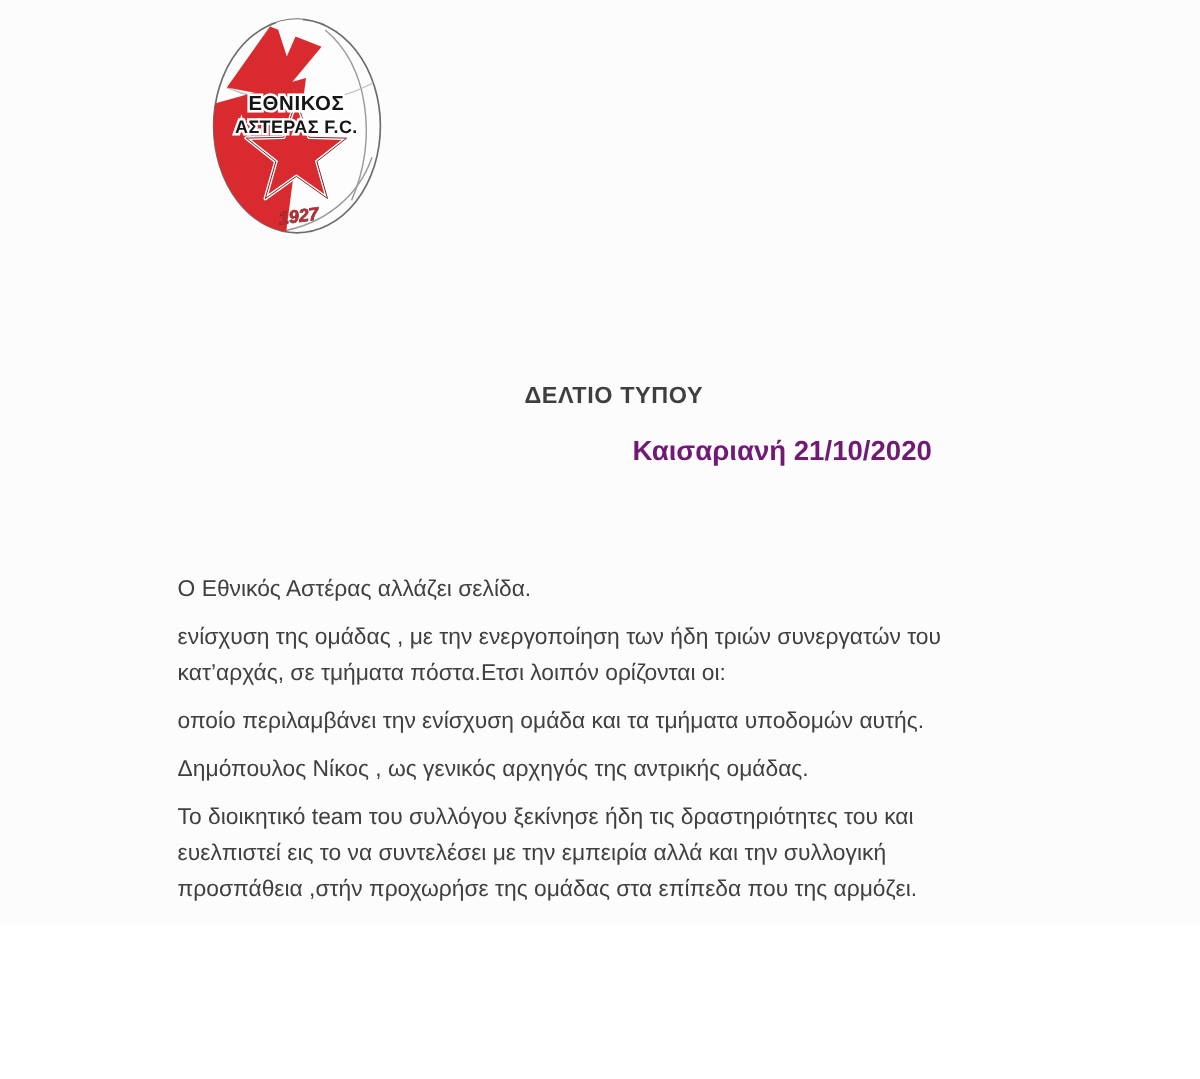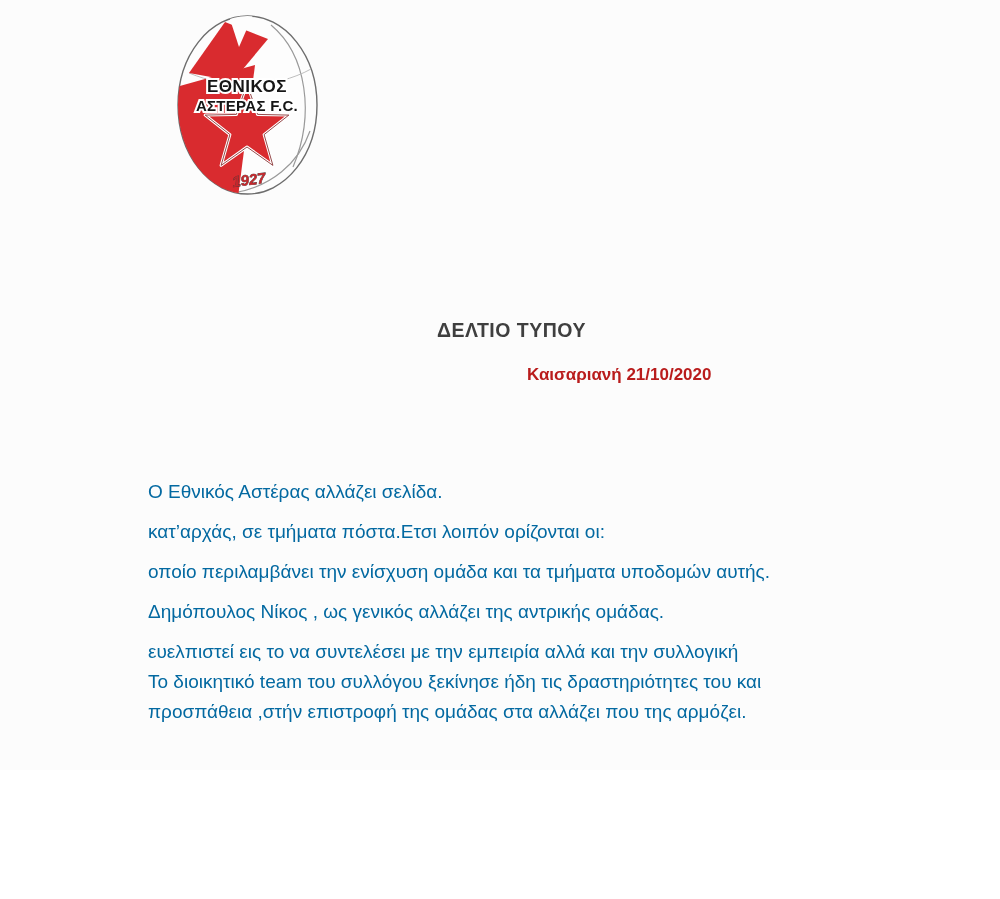--- a/index.html
+++ b/index.html
@@ -18,31 +18,31 @@
   }
   .doc-title {
     position:absolute; left:437px; top:281px;
     font-size:19.5px; line-height:30px;
     font-weight:600; color:#3f3f3f;
     letter-spacing:0.5px;
     margin-top:34px;
   }
   .dateline {
     position:absolute; left:527px; top:360px;
-    font-size:17px; line-height:30px;
-    font-weight:600; color:#b91c1c;
+    font-size:23px; line-height:30px;
+    font-weight:600; color:#701a75;
   }
   .body-text {
     position:absolute; left:148px; top:477px;
     width:800px;
   }
   .para { margin:0 0 10px 0; }
   .line {
     font-size:19px; line-height:30px;
-    color:#0369a1;
+    color:#404040;
     white-space:nowrap;
   }
   .badge-name  { font-weight:bold; font-size:17px; letter-spacing:0.5px; fill:#161616; }
   .badge-name2 { font-weight:bold; font-size:15px; letter-spacing:0.3px; fill:#161616; }
   .badge-year  { font-weight:bold; font-style:italic; font-size:15px; fill:#c4272c; }
 </style>
 </head>
 <body>
 
 <div class="page">
@@ -83,32 +83,33 @@
 
   <div class="dateline">Καισαριανή 21/10/2020</div>
 
   <div class="body-text">
 
     <p class="para">
       <span class="line">Ο Εθνικός Αστέρας αλλάζει σελίδα.</span>
     </p>
 
     <p class="para">
+      <span class="line" style="display:block">ενίσχυση της ομάδας , με την ενεργοποίηση των ήδη τριών συνεργατών του</span>
       <span class="line" style="display:block">κατ’αρχάς, σε τμήματα πόστα.Ετσι λοιπόν ορίζονται οι:</span>
     </p>
 
     <p class="para">
       <span class="line" style="display:block">οποίο περιλαμβάνει την ενίσχυση ομάδα και τα τμήματα υποδομών αυτής.</span>
     </p>
 
     <p class="para">
-      <span class="line">Δημόπουλος Νίκος , ως γενικός αλλάζει της αντρικής ομάδας.</span>
+      <span class="line">Δημόπουλος Νίκος , ως γενικός αρχηγός της αντρικής ομάδας.</span>
     </p>
 
 
     <p class="para">
+      <span class="line" style="display:block">Το διοικητικό team του συλλόγου ξεκίνησε ήδη τις δραστηριότητες του και</span>
       <span class="line" style="display:block">ευελπιστεί εις το να συντελέσει με την εμπειρία αλλά και την συλλογική</span>
-      <span class="line" style="display:block">Το διοικητικό team του συλλόγου ξεκίνησε ήδη τις δραστηριότητες του και</span>
-      <span class="line" style="display:block">προσπάθεια ,στήν επιστροφή της ομάδας στα αλλάζει που της αρμόζει.</span>
+      <span class="line" style="display:block">προσπάθεια ,στήν προχωρήσε της ομάδας στα επίπεδα που της αρμόζει.</span>
     </p>
 
   </div>
 </div>
 
 </body></html>

